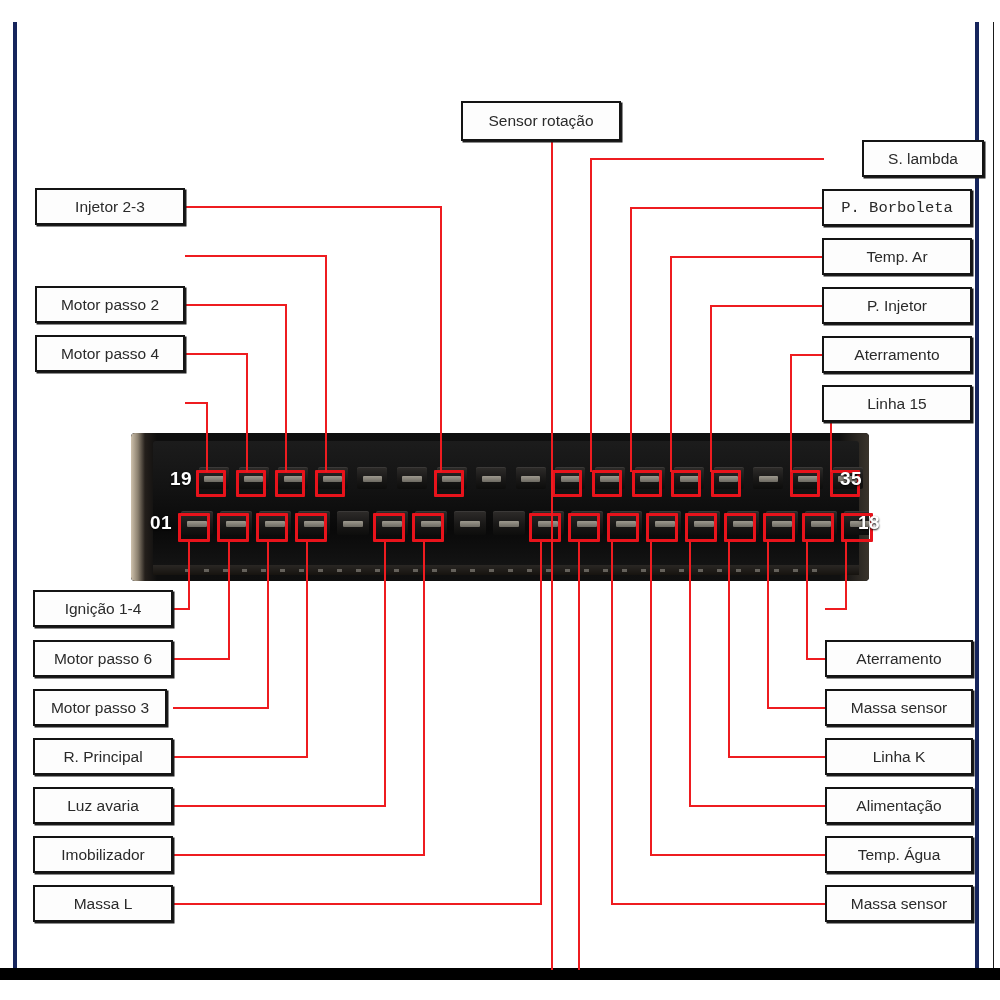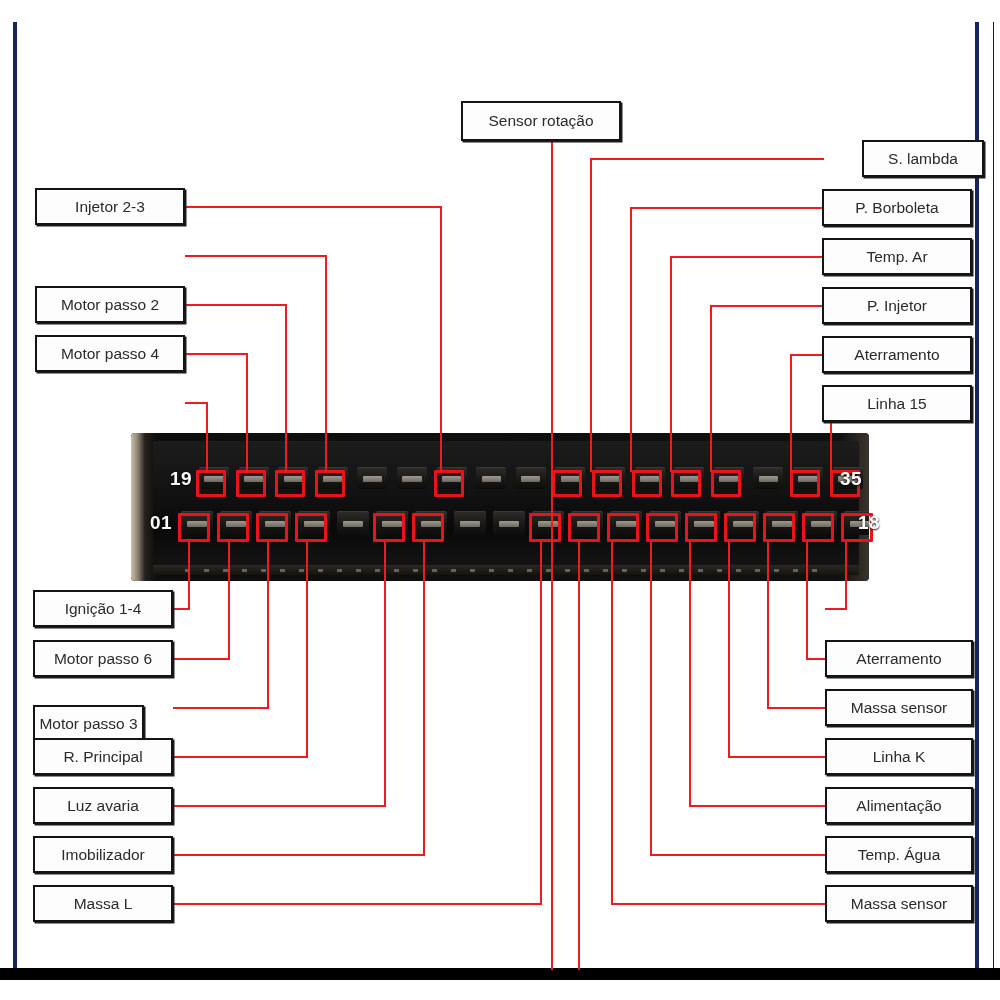--- a/index.html
+++ b/index.html
@@ -300,29 +300,29 @@
       <div class="lead v" style="left: 578px; top: 542px; height: 428px;"></div>
     </div>
 
   <div class="lbl" style="left:461px;top:101px;width:160px;height:40px;">Sensor rotação</div>
 
   <div class="lbl" style="left:35px;top:188px;width:150px;height:37px;">Injetor 2-3</div>
   <div class="lbl" style="left:35px;top:286px;width:150px;height:37px;">Motor passo 2</div>
   <div class="lbl" style="left:35px;top:335px;width:150px;height:37px;">Motor passo 4</div>
 
   <div class="lbl" style="left:822px;top:140px;width:122px;height:37px;margin-left:40px;">S. lambda</div>
-  <div class="lbl" style="left:822px;top:189px;width:150px;height:37px;">P. Borboleta</div>
+  <div class="lbl" style="left:822px;top:189px;width:150px;height:37px;font-family:Liberation Mono, monospace;">P. Borboleta</div>
   <div class="lbl" style="left:822px;top:238px;width:150px;height:37px;">Temp. Ar</div>
   <div class="lbl" style="left:822px;top:287px;width:150px;height:37px;">P. Injetor</div>
   <div class="lbl" style="left:822px;top:336px;width:150px;height:37px;">Aterramento</div>
   <div class="lbl" style="left:822px;top:385px;width:150px;height:37px;">Linha 15</div>
 
   <div class="lbl" style="left:33px;top:590px;width:140px;height:37px;">Ignição 1-4</div>
   <div class="lbl" style="left:33px;top:640px;width:140px;height:37px;">Motor passo 6</div>
-  <div class="lbl" style="left:33px;top:689px;width:111px;height:37px;margin-top:16px;">Motor passo 3</div>
+  <div class="lbl" style="left:33px;top:689px;width:134px;height:37px;">Motor passo 3</div>
   <div class="lbl" style="left:33px;top:738px;width:140px;height:37px;">R. Principal</div>
   <div class="lbl" style="left:33px;top:787px;width:140px;height:37px;">Luz avaria</div>
   <div class="lbl" style="left:33px;top:836px;width:140px;height:37px;">Imobilizador</div>
   <div class="lbl" style="left:33px;top:885px;width:140px;height:37px;">Massa L</div>
 
   <div class="lbl" style="left:825px;top:640px;width:148px;height:37px;">Aterramento</div>
   <div class="lbl" style="left:825px;top:689px;width:148px;height:37px;">Massa sensor</div>
   <div class="lbl" style="left:825px;top:738px;width:148px;height:37px;">Linha K</div>
   <div class="lbl" style="left:825px;top:787px;width:148px;height:37px;">Alimentação</div>
   <div class="lbl" style="left:825px;top:836px;width:148px;height:37px;">Temp. Água</div>

